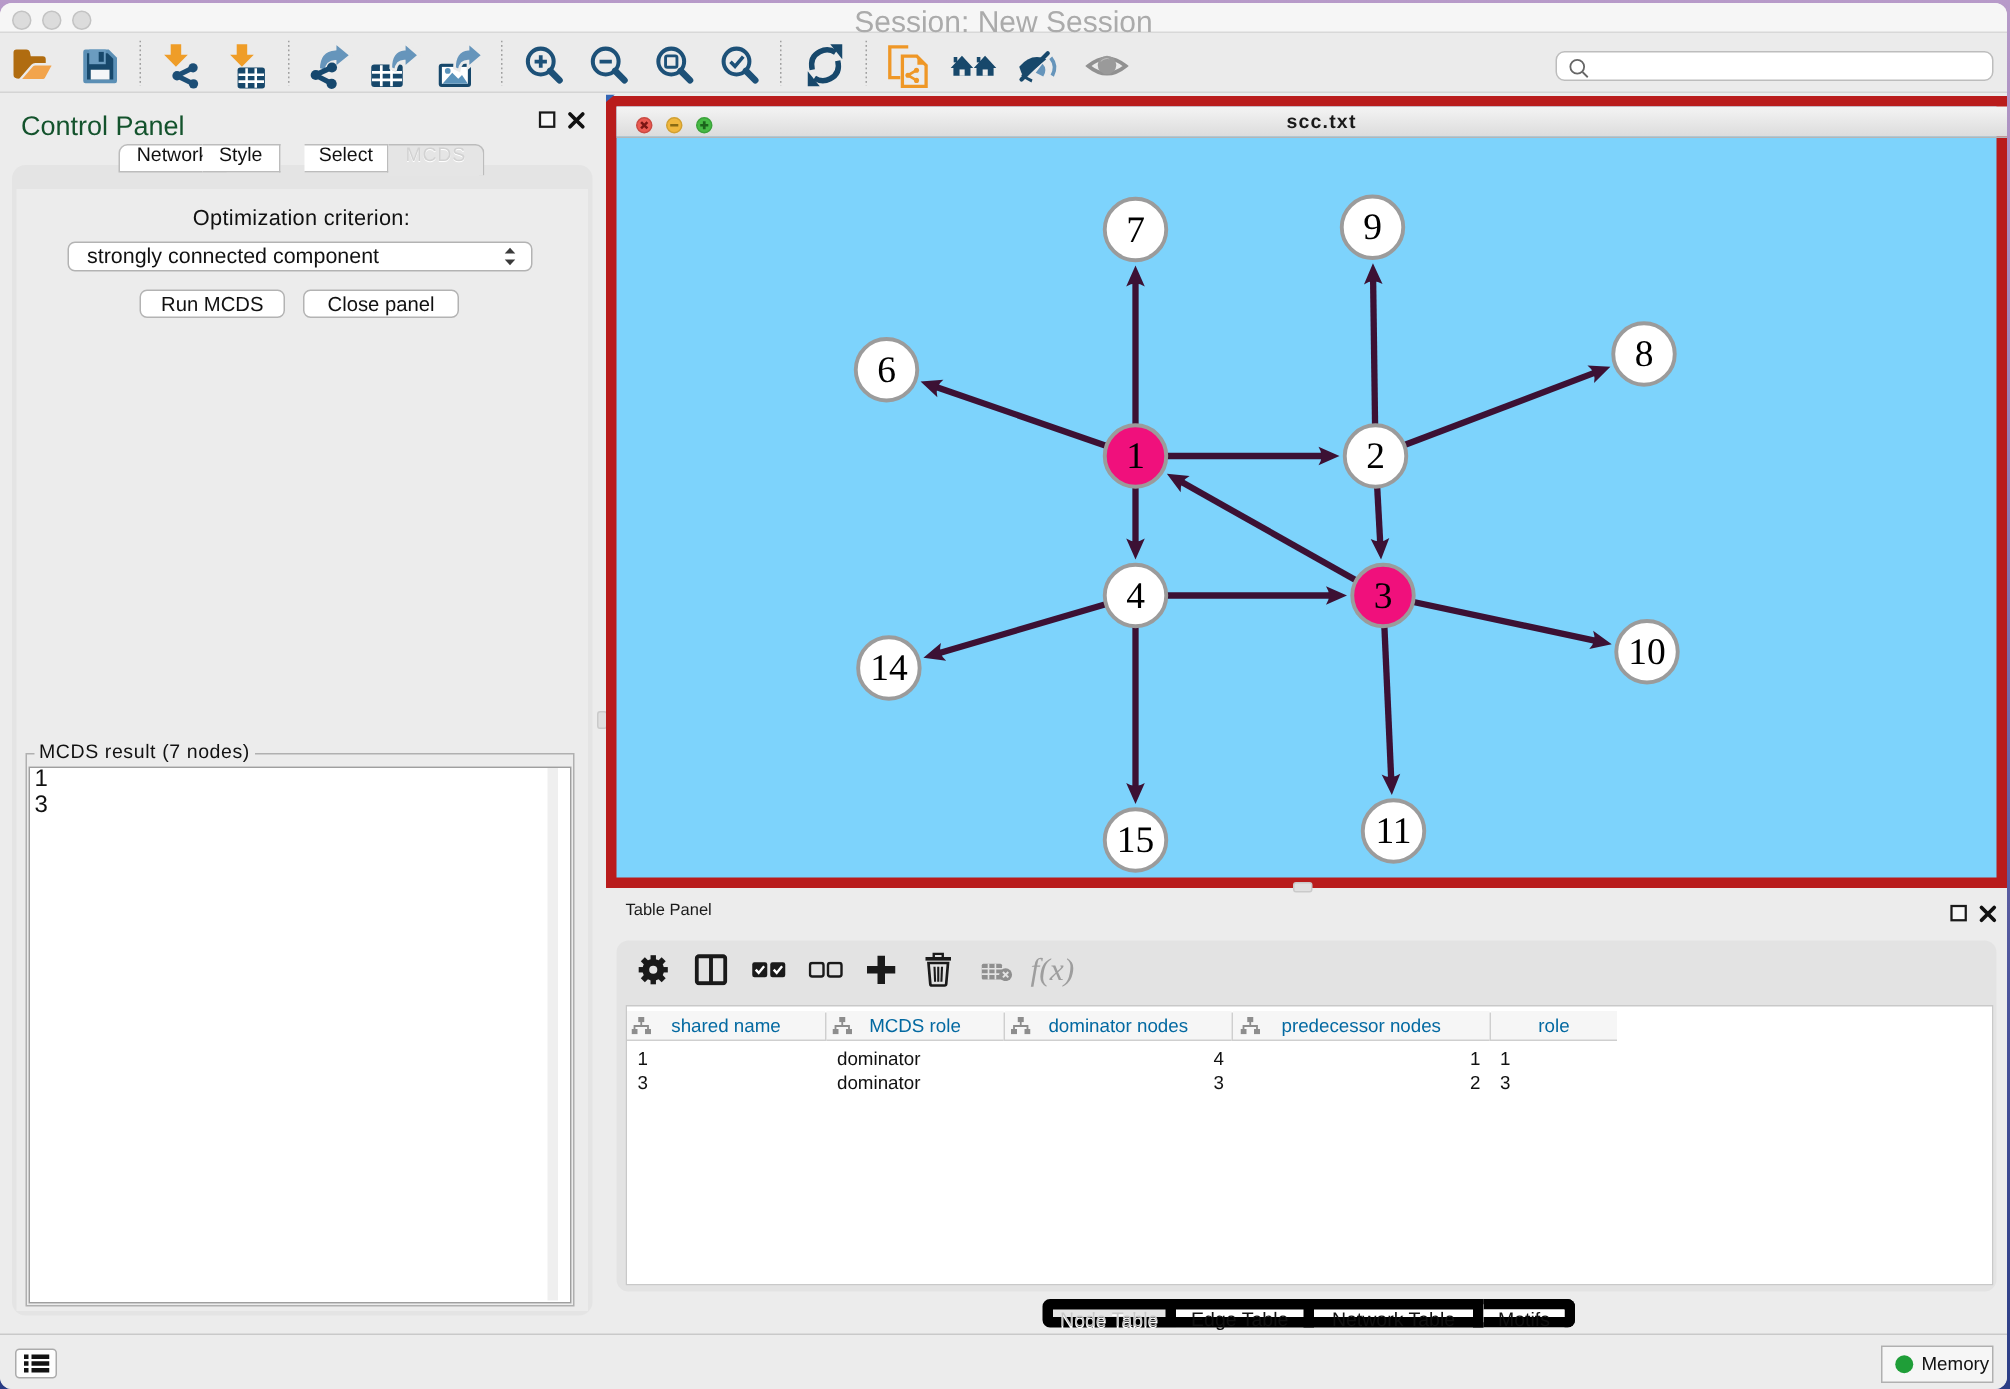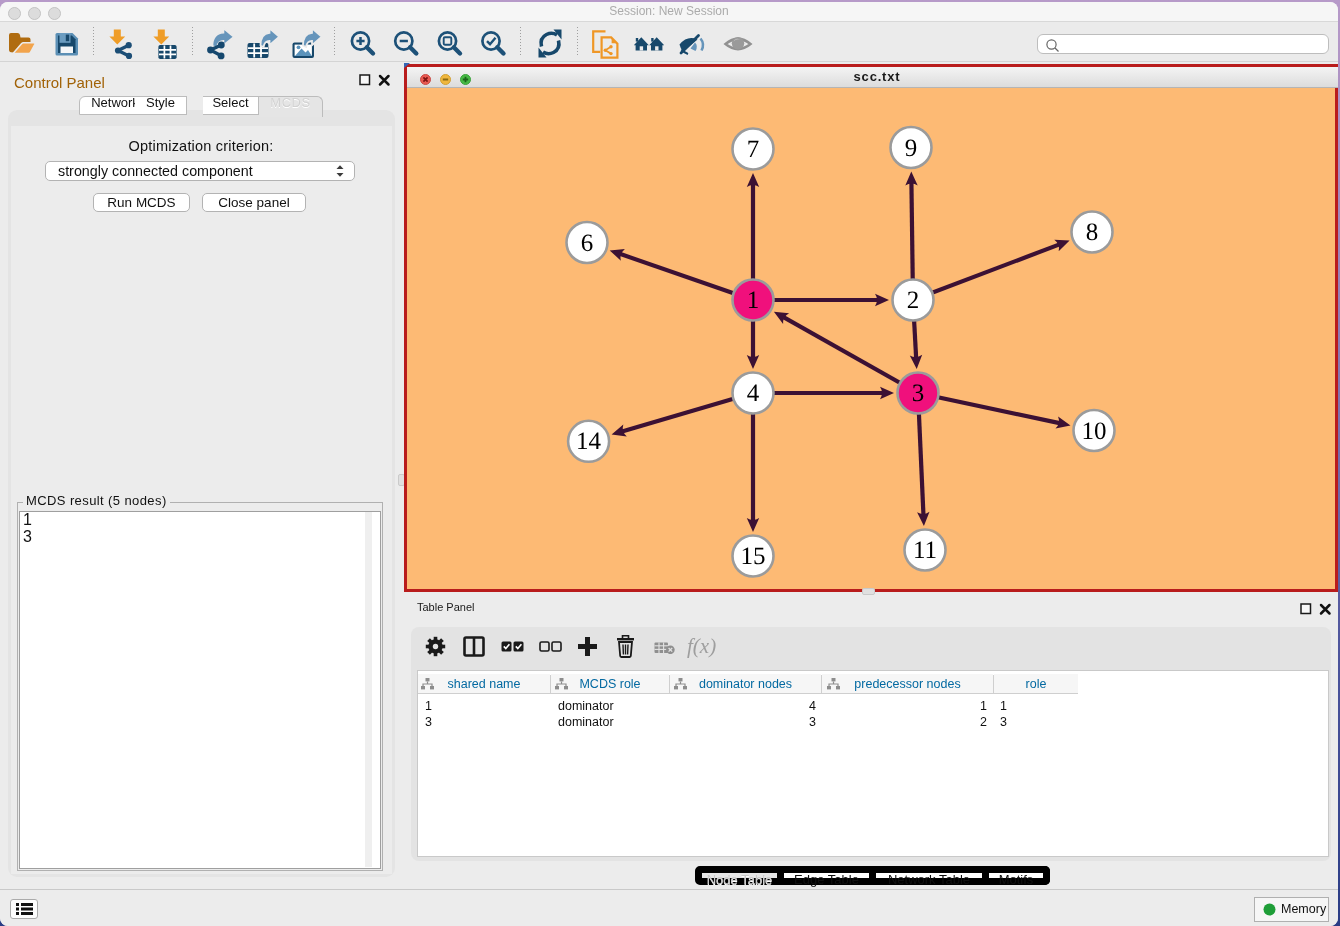--- a/index.html
+++ b/index.html
@@ -9,30 +9,30 @@
   background:linear-gradient(180deg,#b79ac9 0%,#9a83b8 28%,#4b549c 72%,#2a3c85 100%); }
 #win { position:absolute; left:0; top:2px; width:1338px; height:924px;
   border-radius:8px; background:#ececec; overflow:hidden; }
 .abs { position:absolute; }
 
 #titlebar { position:absolute; left:0; top:0; width:1338px; height:20px;
   background:#f6f6f6; border-bottom:1px solid #d8d8d8; }
 .tl { position:absolute; top:5px; width:13px; height:13px; border-radius:50%;
   background:#dcdcdc; border:1px solid #c3c3c3; }
 #wtitle { position:absolute; top:2px; left:0; width:1338px; text-align:center;
-  font-size:12px; color:#ababab; }
+  font-size:20px; color:#ababab; }
 
 #toolbar { position:absolute; left:0; top:20px; width:1338px; height:40px;
   background:#ebebeb; border-bottom:1px solid #d4d4d4; }
 .tsep { position:absolute; top:25px; width:1px; height:30px;
   background-image:linear-gradient(#9f9f9f 1.3px, transparent 1.3px); background-size:1px 3px; }
 #searchbox { position:absolute; left:1037px; top:32px; width:292px; height:20px;
   background:#fff; border:1px solid #bdbdbd; border-radius:6px; }
 
-#cp-title { position:absolute; left:14px; top:72px; font-size:15px; color:#a16207; }
+#cp-title { position:absolute; left:14px; top:72px; font-size:18px; color:#14532d; }
 .tab { position:absolute; top:94px; height:19px; font-size:13px; color:#111;
   background:#fff; border:1px solid #bcbcbc; text-align:center; line-height:11px; }
 #cp-outer { position:absolute; left:8px; top:108px; width:387px; height:767px;
   background:#e4e4e4; border-radius:9px; }
 #cp-inner { position:absolute; left:11px; top:124px; width:381px; height:748px;
   background:#ececec; }
 #opt-label { position:absolute; left:0; top:136px; width:402px; text-align:center;
   font-size:14.5px; letter-spacing:0.2px; color:#111; }
 #dropdown { position:absolute; left:45px; top:159px; width:310px; height:20px;
   background:#fff; border:1px solid #b3b3b3; border-radius:5px;
@@ -41,21 +41,21 @@
   border:1px solid #b3b3b3; border-radius:5px; font-size:13.5px; color:#111;
   text-align:center; line-height:17px; }
 #grpbox { position:absolute; left:17px; top:500px; width:366px; height:369px;
   border:1px solid #b0b0b0; }
 #grplabel { position:absolute; left:23px; top:491px; font-size:13px; letter-spacing:0.4px; color:#111;
   background:#ececec; padding:0 3px; }
 #listbox { position:absolute; left:19px; top:509px; width:362px; height:358px;
   background:#fff; border:1px solid #9f9f9f; font-size:16px; color:#111; }
 
 #netframe { position:absolute; left:404px; top:62px; width:934px; height:528px;
-  border:3px solid #b91c1c; background:#fdba74; }
+  border:7px solid #b91c1c; background:#7dd3fc; }
 #nettitle { position:absolute; left:0; top:0; width:932px; height:21px;
   background:linear-gradient(180deg,#f4f4f4,#dcdcdc); border-bottom:1px solid #b5b5b5; }
 .mac { position:absolute; top:7px; width:11px; height:11px; border-radius:50%; }
 #netname { position:absolute; left:4px; top:2px; width:932px; text-align:center;
   font-size:13px; font-weight:bold; letter-spacing:0.8px; color:#1a1a1a; }
 
 #tp-title { position:absolute; left:417px; top:599px; font-size:11px; color:#1a1a1a; }
 #tp-outer { position:absolute; left:411px; top:625px; width:920px; height:234px;
   background:#e3e3e3; border-radius:8px; }
 #tp-white { position:absolute; left:417px; top:668px; width:912px; height:187px;
@@ -225,21 +225,21 @@
 <div id="dropdown">strongly connected component
   <svg width="12" height="16" style="position:absolute;right:8px;top:1px" viewBox="0 0 12 16">
     <path d="M2.5 6 L6 2.2 L9.5 6 Z" fill="#3a3a3a"></path>
     <path d="M2.5 10 L6 13.8 L9.5 10 Z" fill="#3a3a3a"></path>
   </svg>
 </div>
 <div id="opt-label">Optimization criterion:</div>
 <div class="btn" style="left:93px; width:97px;">Run MCDS</div>
 <div class="btn" style="left:202px; width:104px;">Close panel</div>
 <div id="grpbox"></div>
-<div id="grplabel">MCDS result (5 nodes)</div>
+<div id="grplabel">MCDS result (7 nodes)</div>
 <div id="listbox">
         <div style="padding:0 0 0 3px; margin-top:0; line-height:16.5px;">1<br>3</div>
   <div style="position:absolute; right:8px; top:0; width:7px; height:355px; background:#efefef;"></div>
 </div>
 
 <div class="abs" style="left:398px;top:472px;width:7px;height:12px;background:#e0e0e0;border:1px solid #cacaca;border-radius:2px;"></div>
 
 <div id="netframe">
   <div id="nettitle">
     <div class="mac" style="left:13px; background:#ea5a52; border:1px solid #c94a43;"></div>

